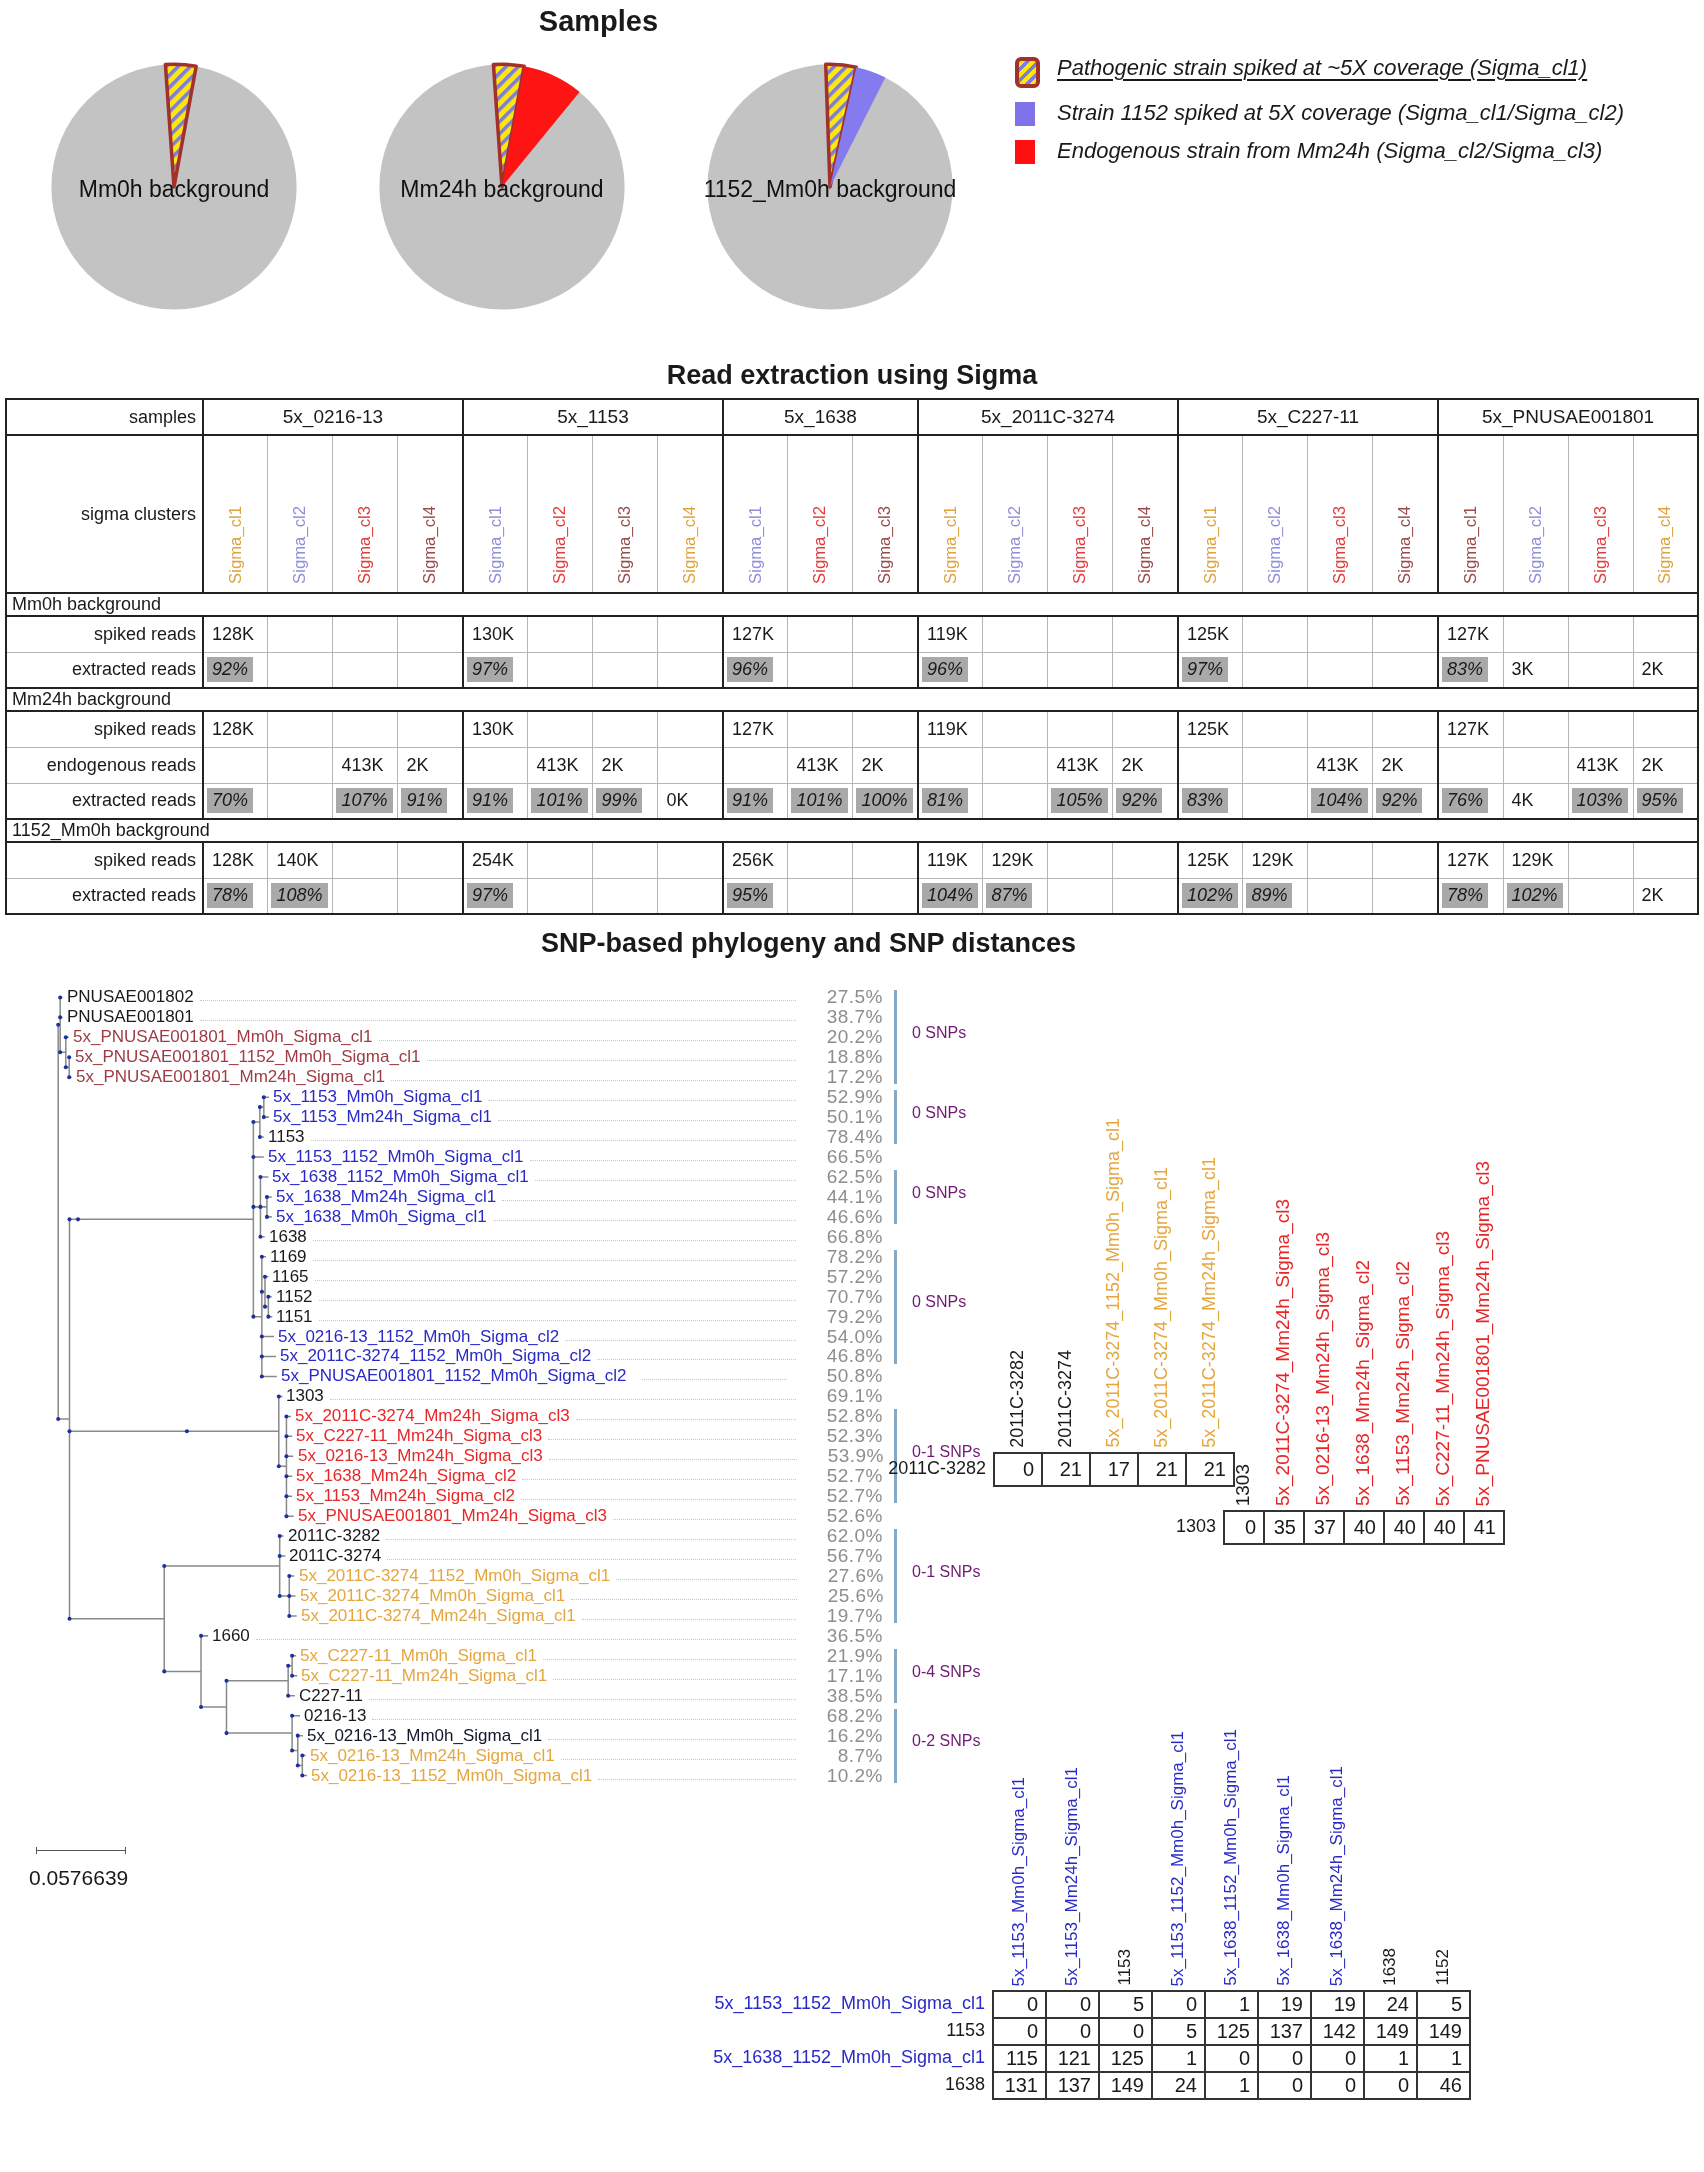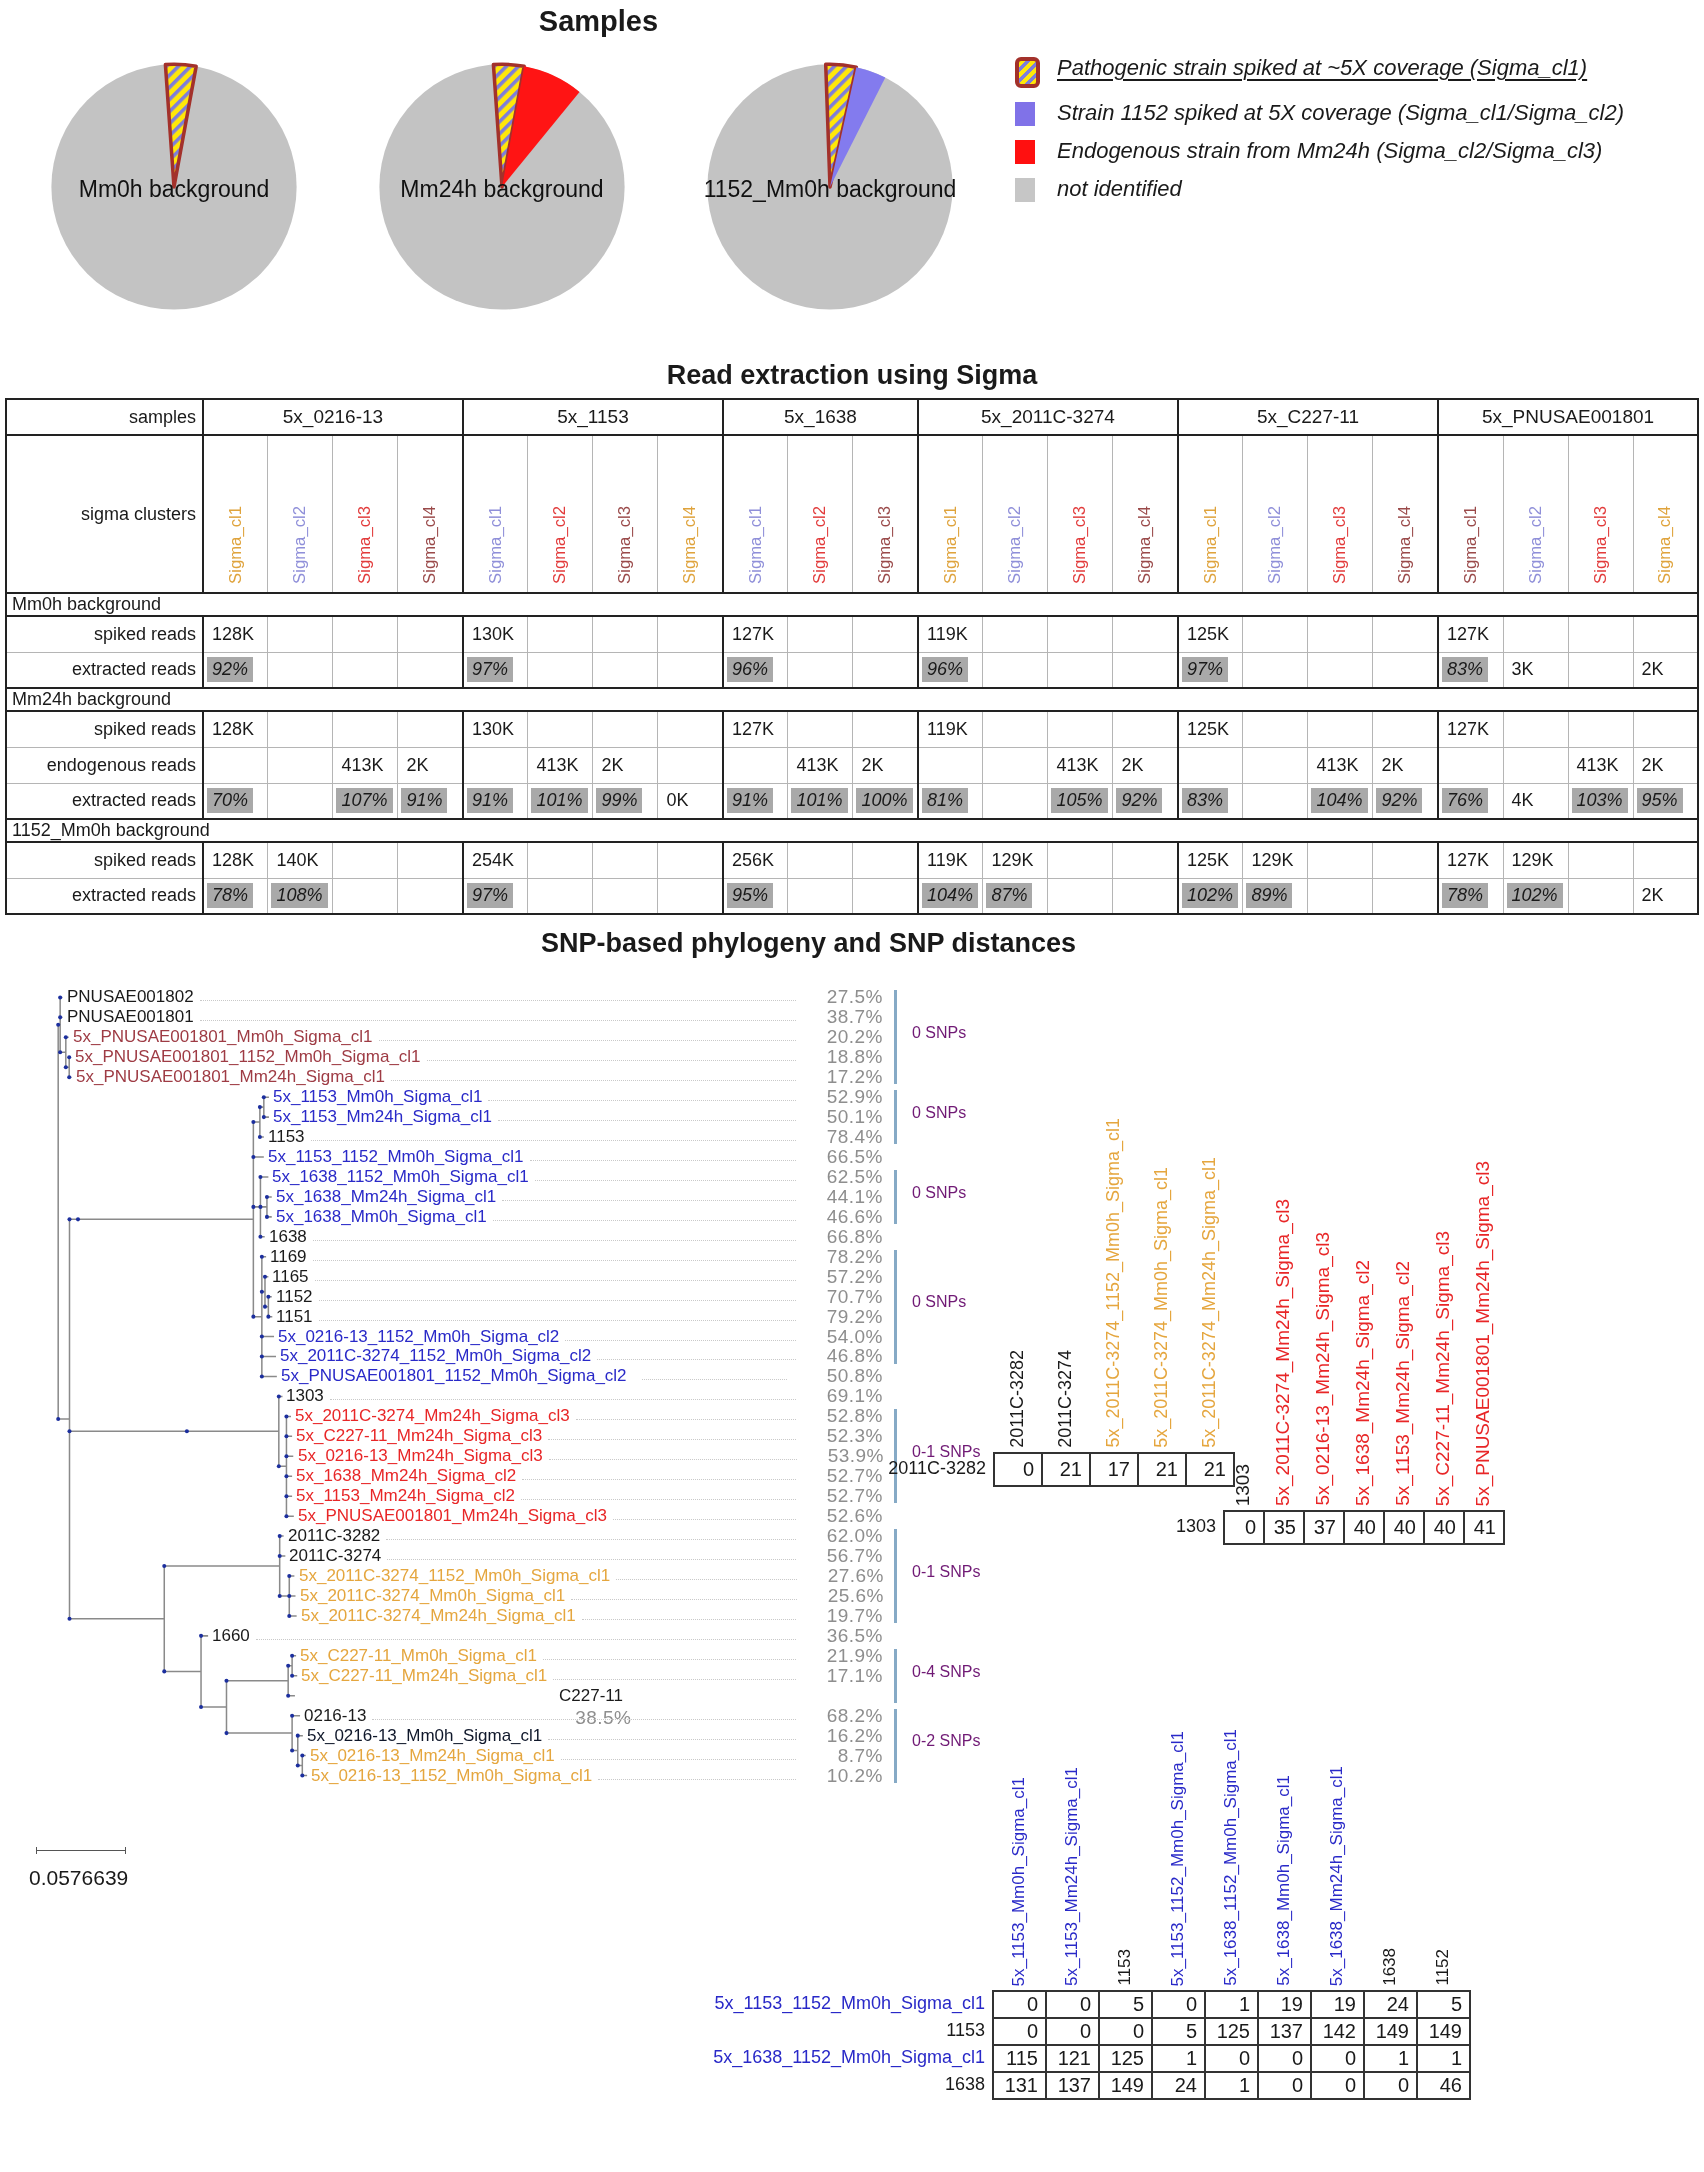--- a/index.html
+++ b/index.html
@@ -111,24 +111,20 @@
           <div class="legend-swatch-col"><span class="sw sw-striped"></span></div>
           <div class="legend-text"><span class="u">Pathogenic strain spiked at ~5X coverage (Sigma_cl1)</span></div>
         </div>
         <div class="legend-item">
           <div class="legend-swatch-col"><span class="sw sw-blue"></span></div>
           <div class="legend-text"><span class="">Strain 1152 spiked at 5X coverage (Sigma_cl1/Sigma_cl2)</span></div>
         </div>
         <div class="legend-item">
           <div class="legend-swatch-col"><span class="sw sw-red"></span></div>
           <div class="legend-text"><span class="">Endogenous strain from Mm24h (Sigma_cl2/Sigma_cl3)</span></div>
-        </div>
-        <div class="legend-item">
-          <div class="legend-swatch-col"><span class="sw sw-gray"></span></div>
-          <div class="legend-text"><span class="">not identified</span></div>
         </div>
       </div>
   </div>
 
   <div id="extraction-title" class="big-title">Read extraction using Sigma</div>
   <table id="ext-table">
       <colgroup>
         <col style="width:197px">
         <col style="width:65px">
         <col style="width:65px">
@@ -624,21 +620,21 @@
         <div class="trow" style="top: 684px; left: 300px; width: 583px;">
           <span class="tlabel" style="color:#E5A63E">5x_C227-11_Mm0h_Sigma_cl1</span>
           <i class="leader"></i>
           <span class="tpct">21.9%</span>
         </div>
         <div class="trow" style="top: 704px; left: 301px; width: 582px;">
           <span class="tlabel" style="color:#E5A63E">5x_C227-11_Mm24h_Sigma_cl1</span>
           <i class="leader"></i>
           <span class="tpct">17.1%</span>
         </div>
-        <div class="trow" style="top: 724px; left: 299px; width: 584px; flex-direction: column;">
+        <div class="trow" style="top: 724px; left: 299px; width: 584px;">
           <span class="tlabel" style="color:#1A1A1A">C227-11</span>
           <i class="leader"></i>
           <span class="tpct">38.5%</span>
         </div>
         <div class="trow" style="top: 744px; left: 304px; width: 579px;">
           <span class="tlabel" style="color:#1A1A1A">0216-13</span>
           <i class="leader"></i>
           <span class="tpct">68.2%</span>
         </div>
         <div class="trow" style="top: 764px; left: 307px; width: 576px;">

